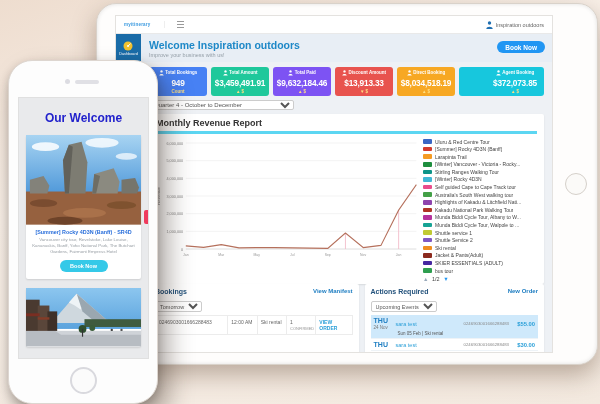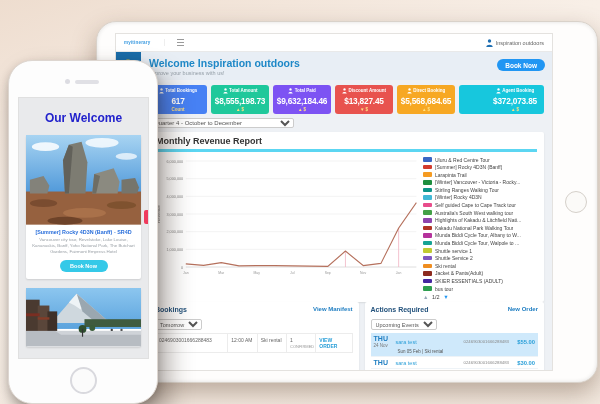--- a/index.html
+++ b/index.html
@@ -2,21 +2,21 @@
 <html><head>
 <meta charset="utf-8">
 <style>
   * { margin:0; padding:0; box-sizing:border-box; }
   html,body { width:600px; height:404px; overflow:hidden;
     font-family:"Liberation Sans","DejaVu Sans",sans-serif; }
   .scene { position:relative; width:600px; height:404px;
     background:linear-gradient(160deg,#eeddcf 0%,#f8efe7 35%,#f3e9df 100%); }
 
   
-  .tablet { position:absolute; left:96px; top:21px; width:502px; height:362px;
+  .tablet { position:absolute; left:96px; top:3px; width:502px; height:362px;
     background:#fefdfc; border:1px solid #d9d2ca; border-radius:20px;
     box-shadow:0 10px 24px rgba(90,60,40,.38), inset 0 0 4px rgba(0,0,0,.12); }
   .tablet-home { position:absolute; left:468px; top:169px; width:22px; height:22px;
     border-radius:50%; border:1.5px solid #d5d0ca; background:#fbfaf8; }
   .tablet-screen { position:absolute; left:18px; top:11px; width:438px; height:338px;
     background:#eef1f5; overflow:hidden; border:1px solid #e4e2df; }
 
   
   .topbar { height:18px; background:#fff; border-bottom:1px solid #e9e9e9;
     display:flex; align-items:center; padding:0 8px; }
@@ -187,32 +187,32 @@
 
           <div class="kpis" id="kpi-row">
               <div class="kpi" style="background: rgb(71, 129, 244);">
                 <div class="kpi-label">
                   <svg width="5" height="5.5" viewBox="0 0 7 8">
                     <circle cx="3.5" cy="2" r="1.7" fill="#fff"></circle>
                     <path d="M0.3,8 C0.3,4.9 6.7,4.9 6.7,8 Z" fill="#fff"></path>
                   </svg>
                   <span>Total Bookings</span>
                 </div>
-                <div class="kpi-value">617</div>
+                <div class="kpi-value">949</div>
                 <div class="kpi-sub">Count</div>
               </div>
               <div class="kpi" style="background: rgb(31, 200, 155);">
                 <div class="kpi-label">
                   <svg width="5" height="5.5" viewBox="0 0 7 8">
                     <circle cx="3.5" cy="2" r="1.7" fill="#fff"></circle>
                     <path d="M0.3,8 C0.3,4.9 6.7,4.9 6.7,8 Z" fill="#fff"></path>
                   </svg>
                   <span>Total Amount</span>
                 </div>
-                <div class="kpi-value">$8,555,198.73</div>
+                <div class="kpi-value">$3,459,491.91</div>
                 <div class="kpi-sub">▲ $</div>
               </div>
               <div class="kpi" style="background: rgb(125, 83, 243);">
                 <div class="kpi-label">
                   <svg width="5" height="5.5" viewBox="0 0 7 8">
                     <circle cx="3.5" cy="2" r="1.7" fill="#fff"></circle>
                     <path d="M0.3,8 C0.3,4.9 6.7,4.9 6.7,8 Z" fill="#fff"></path>
                   </svg>
                   <span>Total Paid</span>
                 </div>
@@ -220,32 +220,32 @@
                 <div class="kpi-sub">▲ $</div>
               </div>
               <div class="kpi" style="background: rgb(232, 83, 78);">
                 <div class="kpi-label">
                   <svg width="5" height="5.5" viewBox="0 0 7 8">
                     <circle cx="3.5" cy="2" r="1.7" fill="#fff"></circle>
                     <path d="M0.3,8 C0.3,4.9 6.7,4.9 6.7,8 Z" fill="#fff"></path>
                   </svg>
                   <span>Discount Amount</span>
                 </div>
-                <div class="kpi-value">$13,827.45</div>
+                <div class="kpi-value">$13,913.33</div>
                 <div class="kpi-sub">▼ $</div>
               </div>
               <div class="kpi" style="background: rgb(247, 168, 35);">
                 <div class="kpi-label">
                   <svg width="5" height="5.5" viewBox="0 0 7 8">
                     <circle cx="3.5" cy="2" r="1.7" fill="#fff"></circle>
                     <path d="M0.3,8 C0.3,4.9 6.7,4.9 6.7,8 Z" fill="#fff"></path>
                   </svg>
                   <span>Direct Booking</span>
                 </div>
-                <div class="kpi-value">$5,568,684.65</div>
+                <div class="kpi-value">$8,034,518.19</div>
                 <div class="kpi-sub">▲ $</div>
               </div>
               <div class="kpi" style="background: rgb(23, 199, 221); padding-left: 28px;">
                 <div class="kpi-label">
                   <svg width="5" height="5.5" viewBox="0 0 7 8">
                     <circle cx="3.5" cy="2" r="1.7" fill="#fff"></circle>
                     <path d="M0.3,8 C0.3,4.9 6.7,4.9 6.7,8 Z" fill="#fff"></path>
                   </svg>
                   <span>Agent Booking</span>
                 </div>

